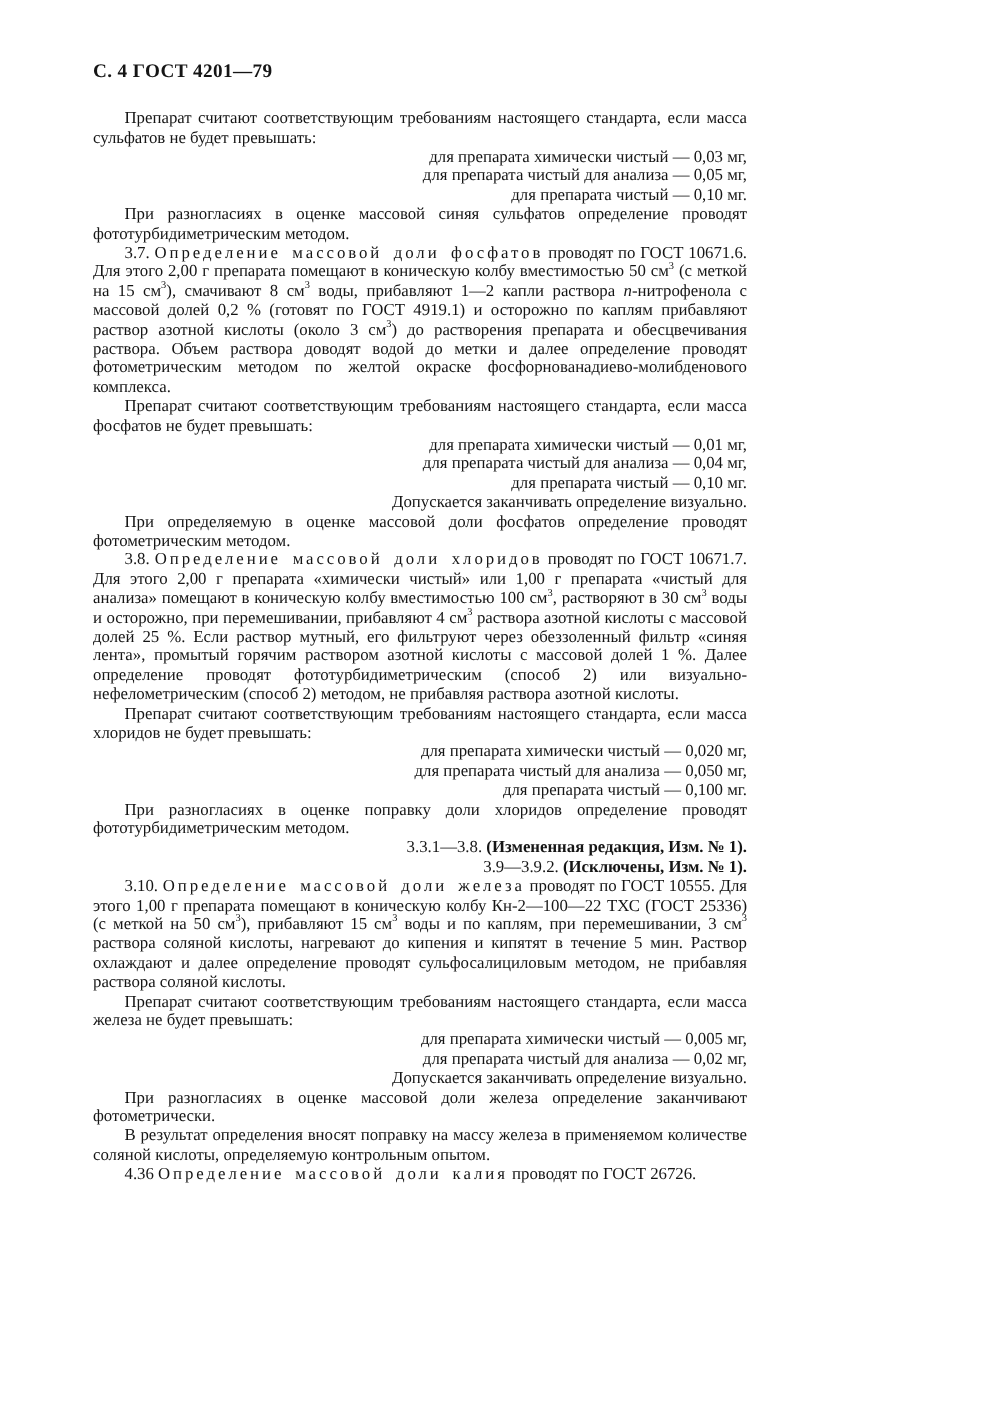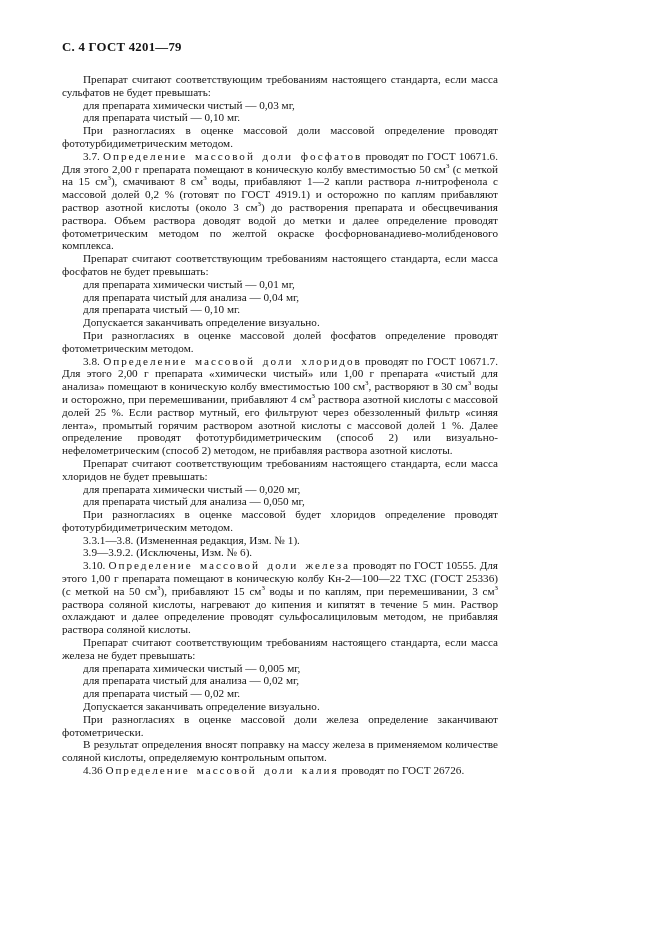--- a/index.html
+++ b/index.html
@@ -25,58 +25,59 @@
   }
   .doc-body {
     font-size: 11.2px;
     line-height: 12.8px;
   }
   p.para {
     margin: 0;
     text-indent: 21px;
     text-align: justify;
   }
-  p.para.item { text-align: left; }
-  .r-b { font-weight: normal; }
+  p.para.item { text-align: right; }
+  .r-b { font-weight: bold; }
   .r-i { font-style: italic; }
   .r-sp { letter-spacing: 0.175em; word-spacing: 0.22em; }
   .r-sup {
     font-size: 0.62em;
     vertical-align: super;
     line-height: 0;
     letter-spacing: 0;
   }
 </style>
 </head>
 <body>
 
 <div class="page">
   <div class="page-header">С. 4 ГОСТ 4201—79</div>
   <div class="doc-body">
       <p class="para p"><span>Препарат считают соответствующим требованиям настоящего стандарта, если масса сульфатов не будет превышать:</span></p>
       <p class="para item"><span>для препарата химически чистый — 0,03 мг,</span></p>
+      <p class="para item"><span>для препарата чистый для анализа — 0,05 мг,</span></p>
       <p class="para item"><span>для препарата чистый — 0,10 мг.</span></p>
-      <p class="para p"><span>При разногласиях в оценке массовой доли массовой определение проводят фототурбидиметрическим методом.</span></p>
+      <p class="para p"><span>При разногласиях в оценке массовой синяя сульфатов определение проводят фототурбидиметрическим методом.</span></p>
       <p class="para p"><span>3.7. </span><span class="r-sp">Определение массовой доли фосфатов</span><span> проводят по ГОСТ 10671.6. Для этого 2,00 г препарата помещают в коническую колбу вместимостью 50 см</span><span class="r-sup">3</span><span> (с меткой на 15 см</span><span class="r-sup">3</span><span>), смачивают 8 см</span><span class="r-sup">3</span><span> воды, прибавляют 1—2 капли раствора </span><span class="r-i">n</span><span>-нитрофенола с массовой долей 0,2 % (готовят по ГОСТ 4919.1) и осторожно по каплям прибавляют раствор азотной кислоты (около 3 см</span><span class="r-sup">3</span><span>) до растворения препарата и обесцвечивания раствора. Объем раствора доводят водой до метки и далее определение проводят фотометрическим методом по желтой окраске фосфорнованадиево-молибденового комплекса.</span></p>
       <p class="para p"><span>Препарат считают соответствующим требованиям настоящего стандарта, если масса фосфатов не будет превышать:</span></p>
       <p class="para item"><span>для препарата химически чистый — 0,01 мг,</span></p>
       <p class="para item"><span>для препарата чистый для анализа — 0,04 мг,</span></p>
       <p class="para item"><span>для препарата чистый — 0,10 мг.</span></p>
       <p class="para item"><span>Допускается заканчивать определение визуально.</span></p>
-      <p class="para p"><span>При разногласиях в оценке массовой долей фосфатов определение проводят фотометрическим методом.</span></p>
+      <p class="para p"><span>При определяемую в оценке массовой доли фосфатов определение проводят фотометрическим методом.</span></p>
       <p class="para p"><span>3.8. </span><span class="r-sp">Определение массовой доли хлоридов</span><span> проводят по ГОСТ 10671.7. Для этого 2,00 г препарата «химически чистый» или 1,00 г препарата «чистый для анализа» помещают в коническую колбу вместимостью 100 см</span><span class="r-sup">3</span><span>, растворяют в 30 см</span><span class="r-sup">3</span><span> воды и осторожно, при перемешивании, прибавляют 4 см</span><span class="r-sup">3</span><span> раствора азотной кислоты с массовой долей 25 %. Если раствор мутный, его фильтруют через обеззоленный фильтр «синяя лента», промытый горячим раствором азотной кислоты с массовой долей 1 %. Далее определение проводят фототурбидиметрическим (способ 2) или визуально-нефелометрическим (способ 2) методом, не прибавляя раствора азотной кислоты.</span></p>
       <p class="para p"><span>Препарат считают соответствующим требованиям настоящего стандарта, если масса хлоридов не будет превышать:</span></p>
       <p class="para item"><span>для препарата химически чистый — 0,020 мг,</span></p>
       <p class="para item"><span>для препарата чистый для анализа — 0,050 мг,</span></p>
-      <p class="para p"><span>При разногласиях в оценке массовой будет хлоридов определение проводят фототурбидиметрическим методом.</span></p>
+      <p class="para item"><span>для препарата чистый — 0,100 мг.</span></p>
+      <p class="para p"><span>При разногласиях в оценке поправку доли хлоридов определение проводят фототурбидиметрическим методом.</span></p>
       <p class="para item"><span>3.3.1—3.8. </span><span class="r-b">(Измененная редакция, Изм. № 1).</span></p>
-      <p class="para item"><span>3.9—3.9.2. </span><span class="r-b">(Исключены, Изм. № 6).</span></p>
+      <p class="para item"><span>3.9—3.9.2. </span><span class="r-b">(Исключены, Изм. № 1).</span></p>
       <p class="para p"><span>3.10. </span><span class="r-sp">Определение массовой доли железа</span><span> проводят по ГОСТ 10555. Для этого 1,00 г препарата помещают в коническую колбу Кн-2—100—22 ТХС (ГОСТ 25336) (с меткой на 50 см</span><span class="r-sup">3</span><span>), прибавляют 15 см</span><span class="r-sup">3</span><span> воды и по каплям, при перемешивании, 3 см</span><span class="r-sup">3</span><span> раствора соляной кислоты, нагревают до кипения и кипятят в течение 5 мин. Раствор охлаждают и далее определение проводят сульфосалициловым методом, не прибавляя раствора соляной кислоты.</span></p>
       <p class="para p"><span>Препарат считают соответствующим требованиям настоящего стандарта, если масса железа не будет превышать:</span></p>
       <p class="para item"><span>для препарата химически чистый — 0,005 мг,</span></p>
       <p class="para item"><span>для препарата чистый для анализа — 0,02 мг,</span></p>
-      <p class="para item"><span>для препарата чистый — 0,02 мг.</span></p>
       <p class="para item"><span>Допускается заканчивать определение визуально.</span></p>
       <p class="para p"><span>При разногласиях в оценке массовой доли железа определение заканчивают фотометрически.</span></p>
       <p class="para p"><span>В результат определения вносят поправку на массу железа в применяемом количестве соляной кислоты, определяемую контрольным опытом.</span></p>
       <p class="para p"><span>4.36 </span><span class="r-sp">Определение массовой доли калия</span><span> проводят по ГОСТ 26726.</span></p>
     </div>
 </div>
 
 </body></html>

